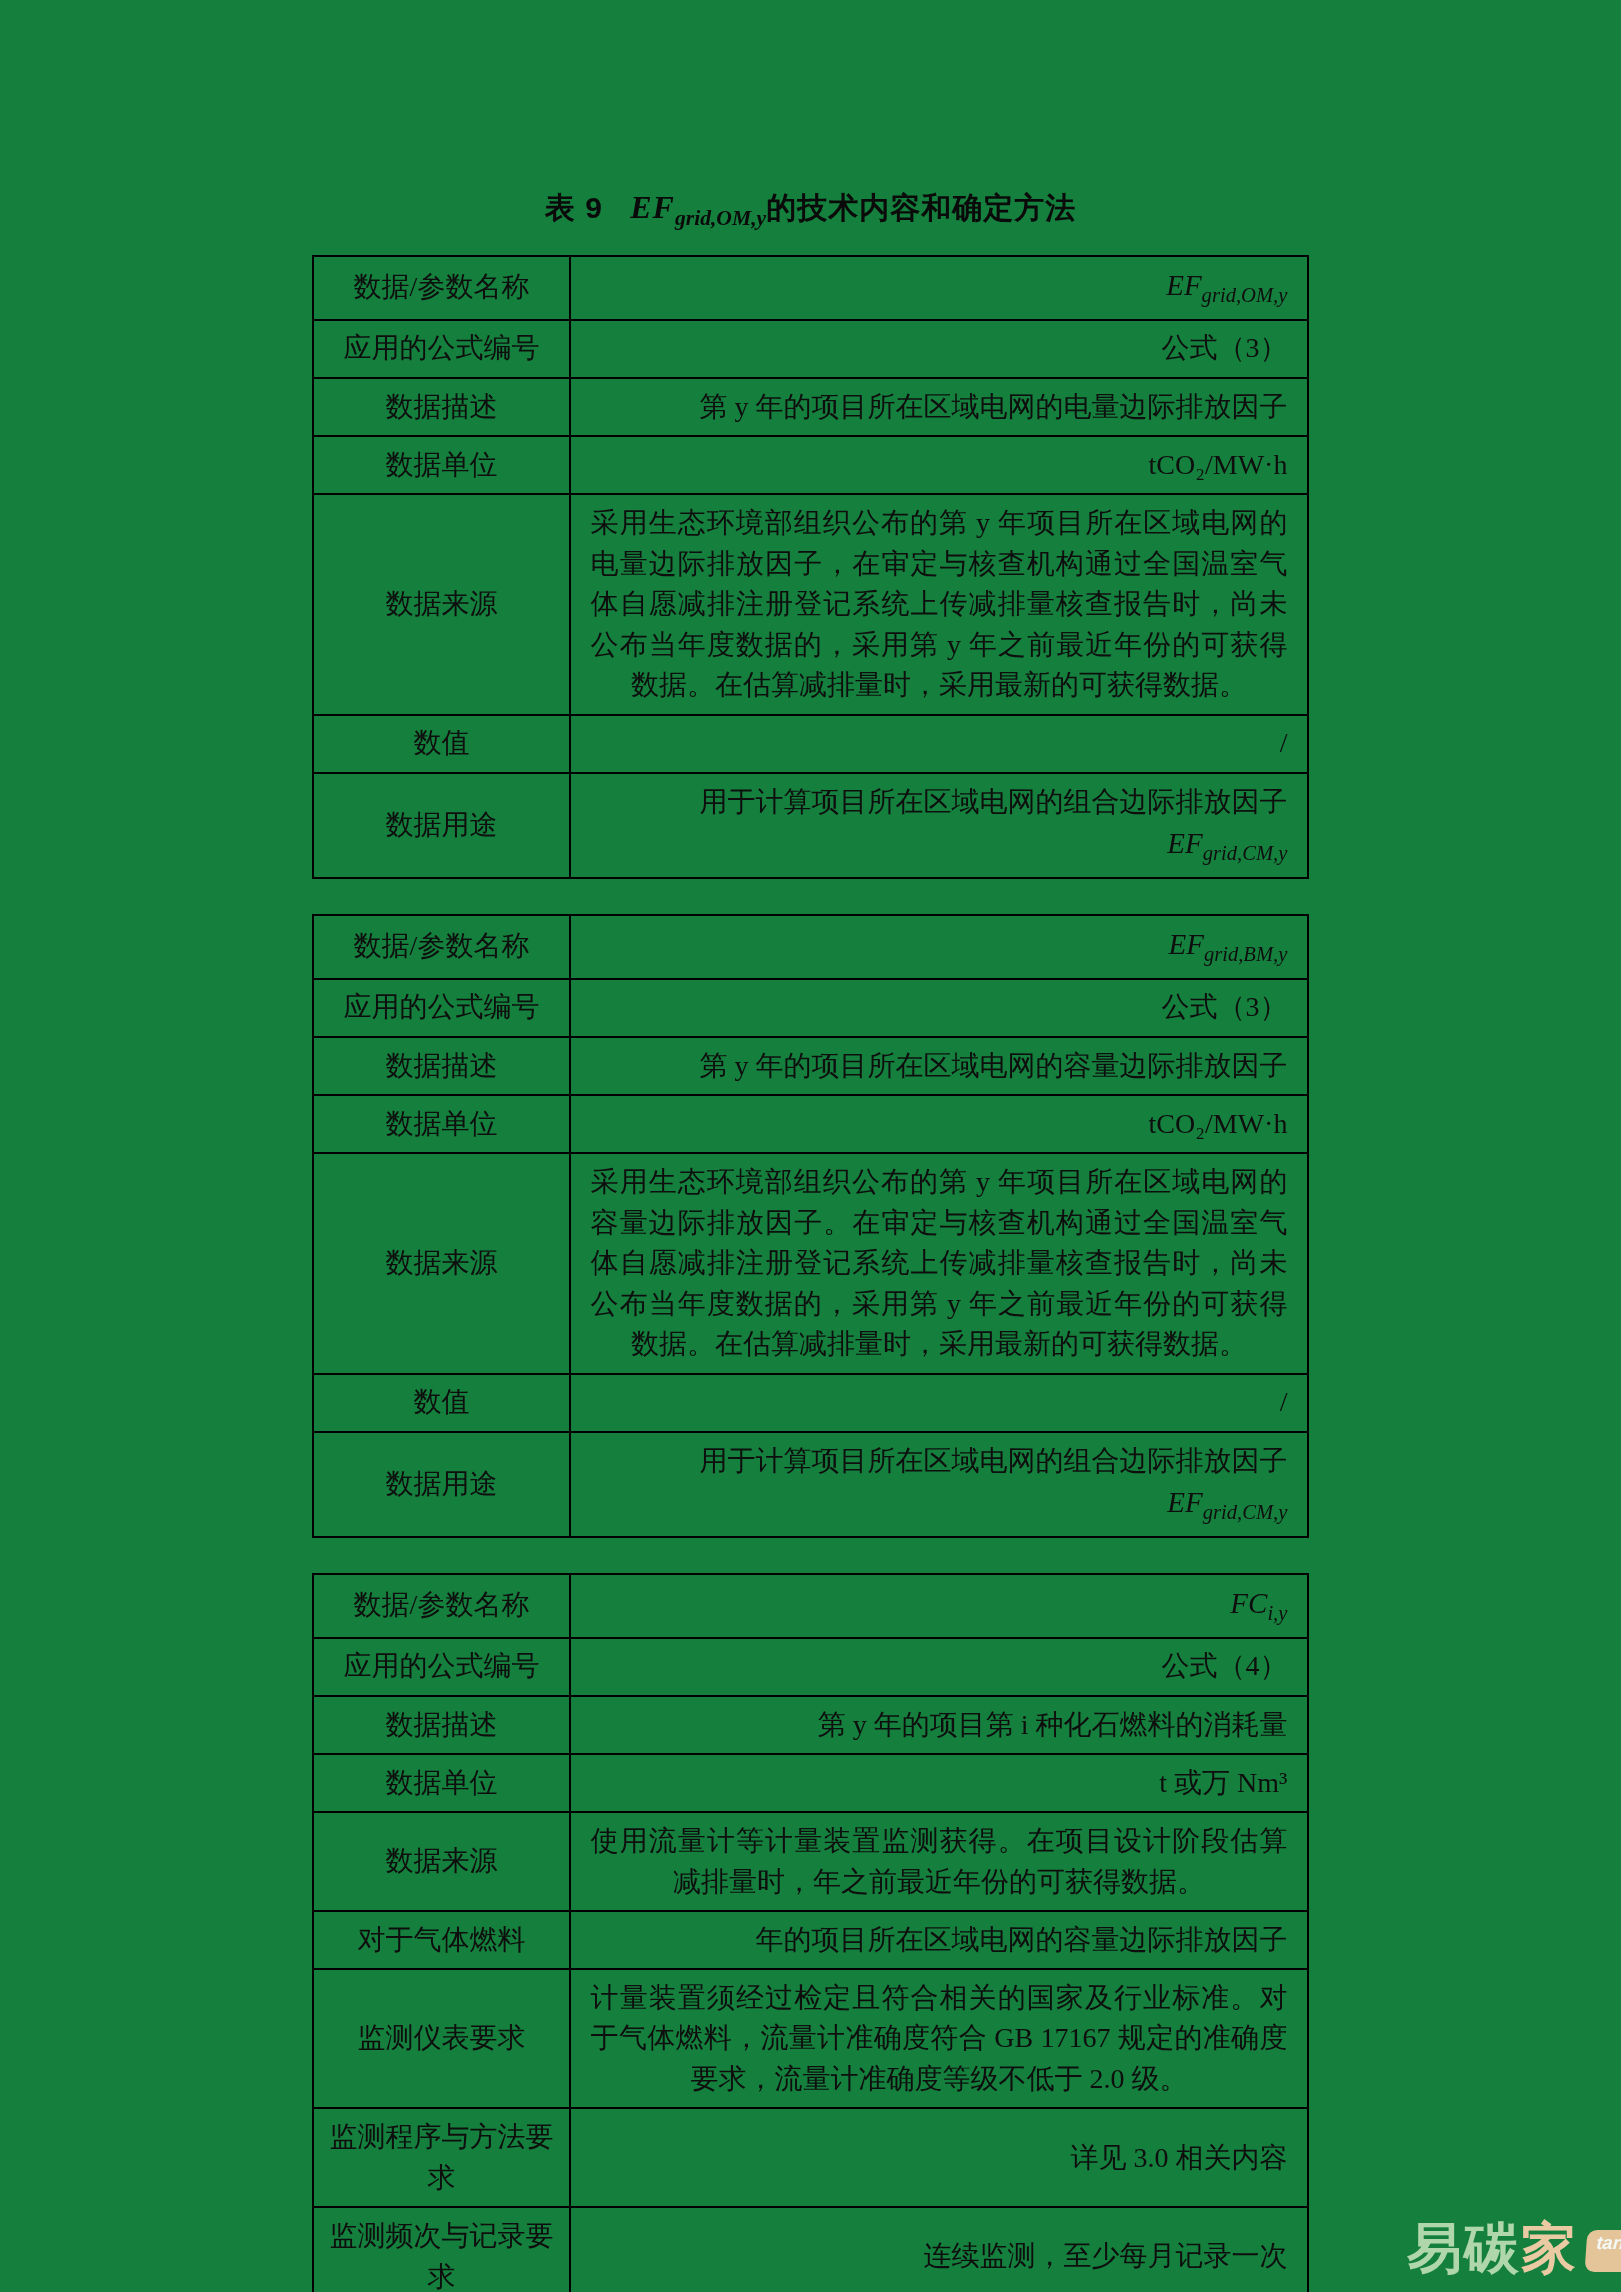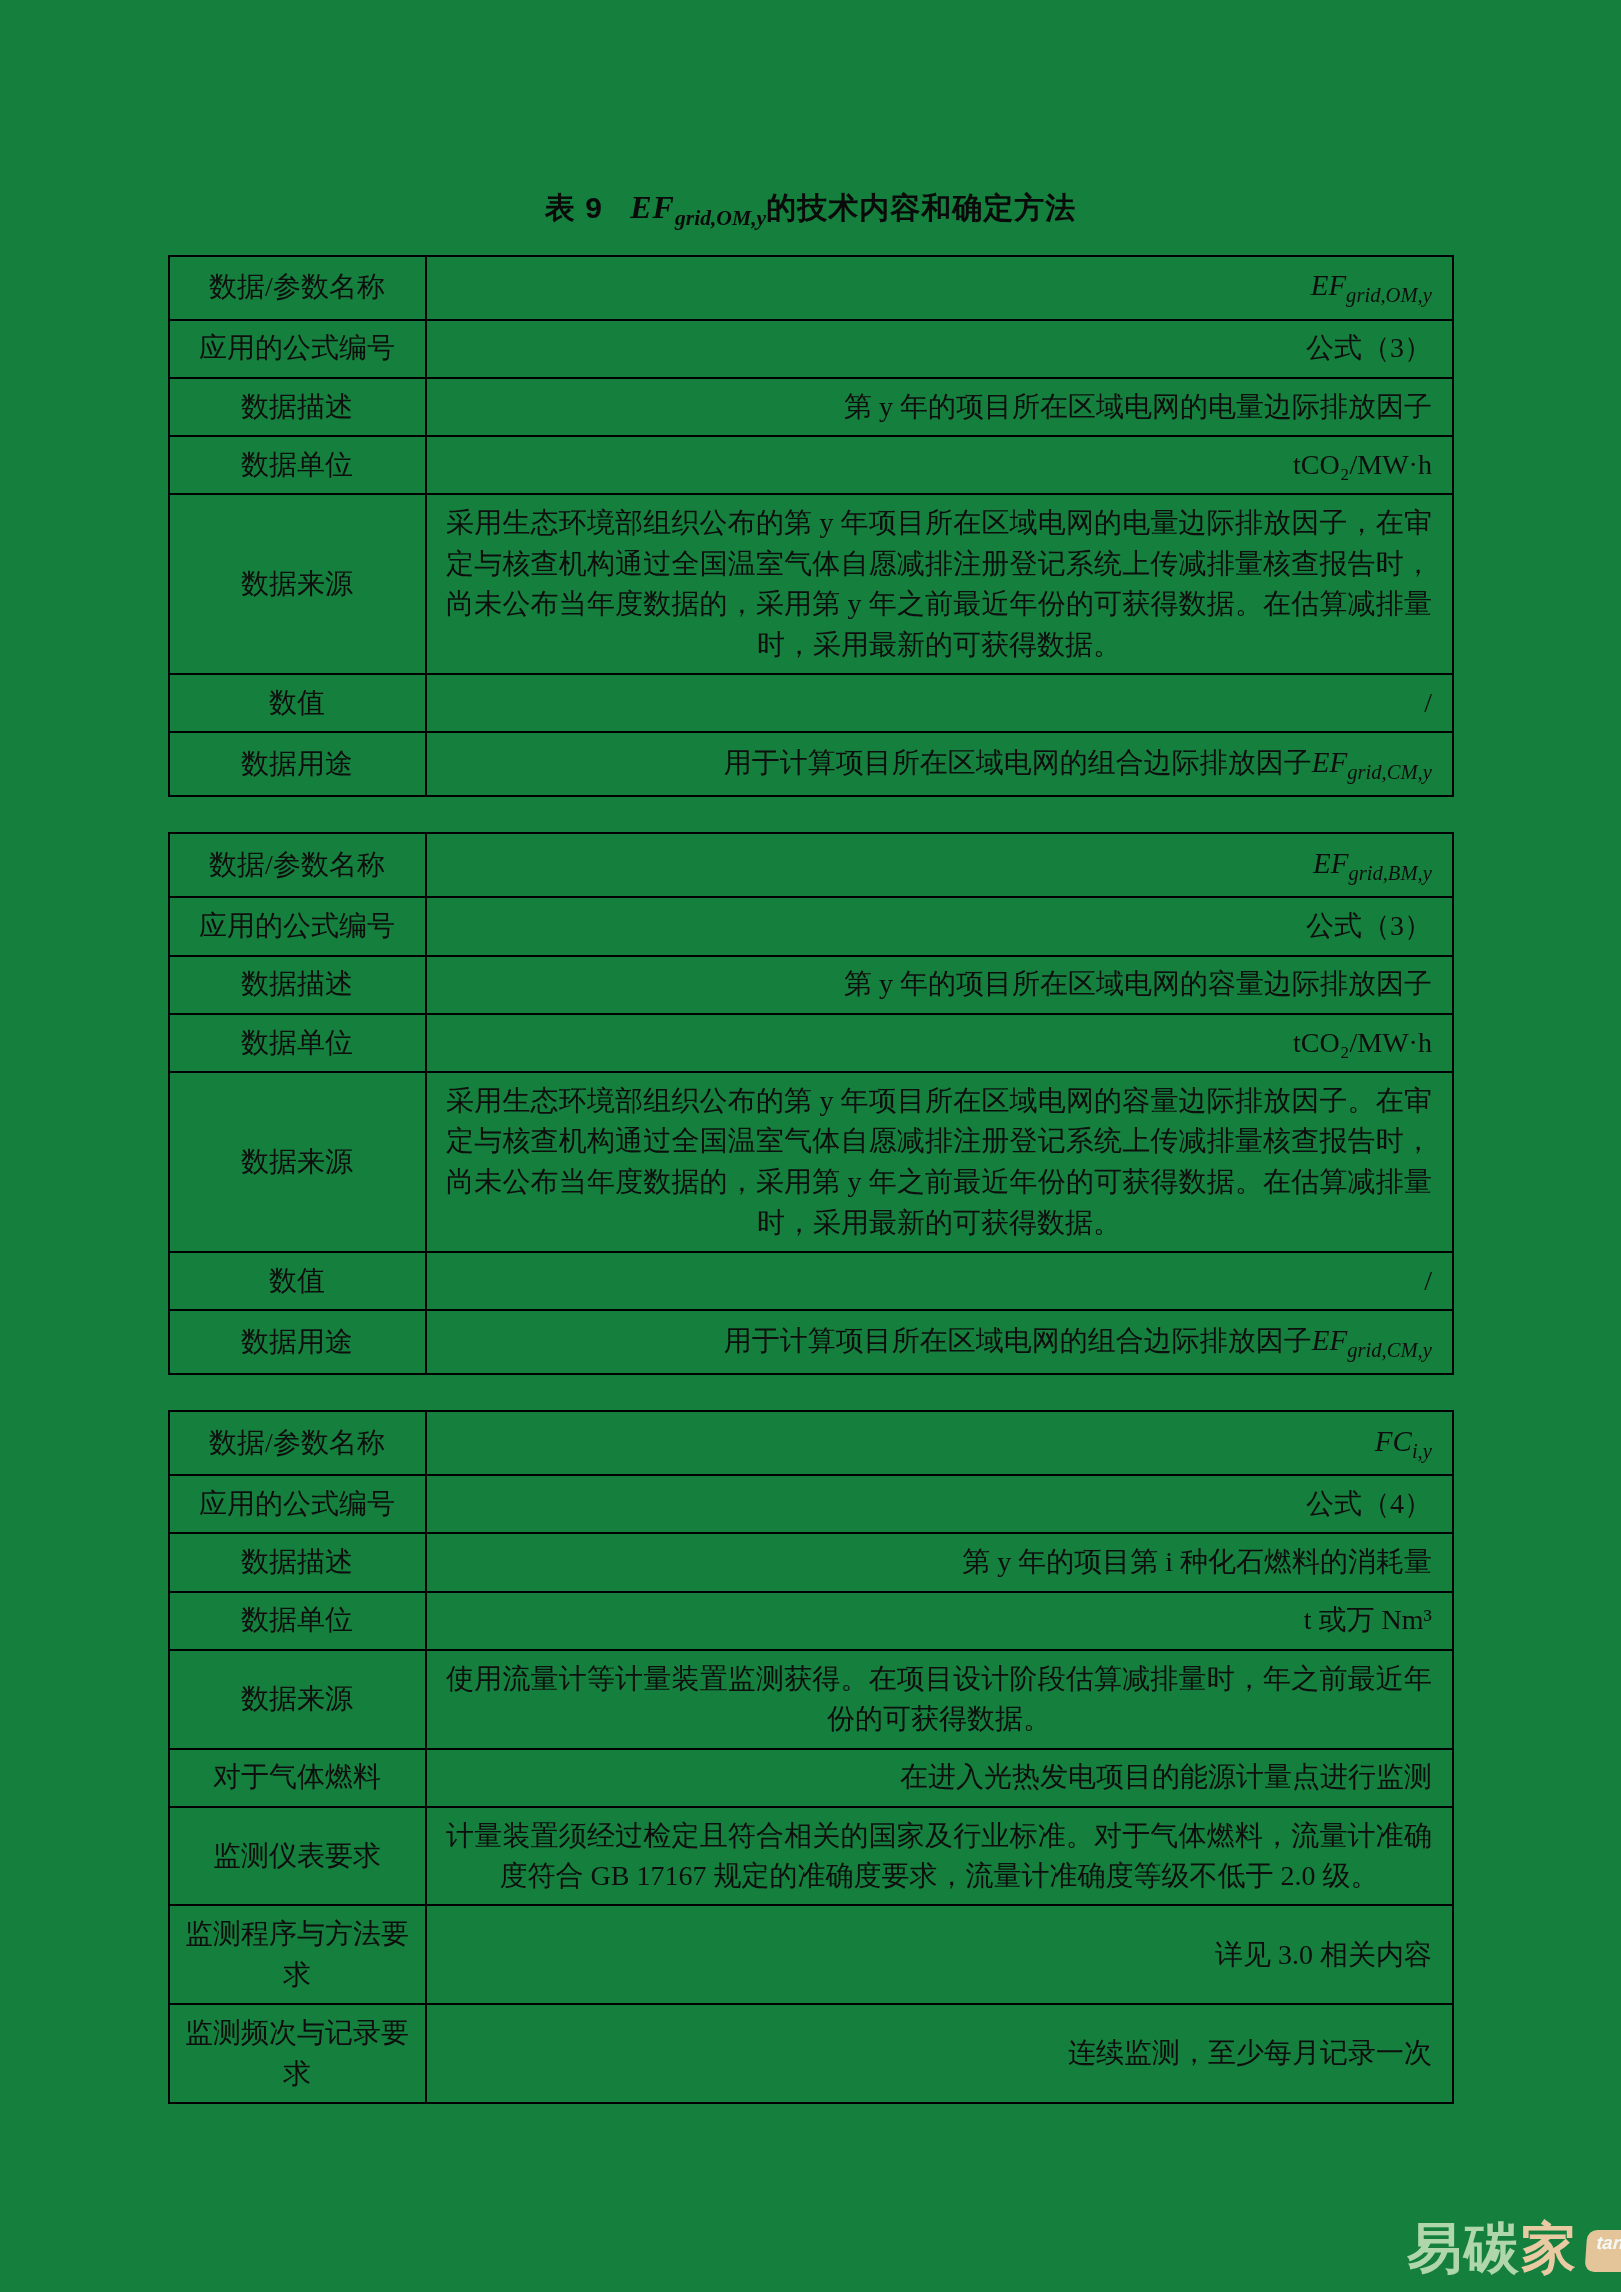--- a/index.html
+++ b/index.html
@@ -26,21 +26,21 @@
   }
   .cap-sp { display: inline-block; width: 27.4px; }
   .cap-math i, .cap-math sub {
     font-family: "Liberation Serif", "DejaVu Serif", serif;
     font-weight: 700;
   }
   .cap-math i { font-style: italic; font-size: 32px; }
   .cap-math sub { font-style: italic; font-size: 21.6px; letter-spacing: 0; }
 
   table.doc-table {
-    width: 1286px;
+    width: 997px;
     margin: 0 auto 35px auto;
     border-collapse: collapse;
     border: 2.9px solid #000;
     table-layout: fixed;
   }
   table.doc-table td {
     border: 2px solid #000;
     font-size: 28px;
     line-height: 1.45;
     color: #0e0e0e;
@@ -191,21 +191,21 @@
       <tr class="r1">
         <td class="lbl">数据单位</td>
         <td class="val">t 或万 Nm³</td>
       </tr>
       <tr class="r2">
         <td class="lbl">数据来源</td>
         <td class="val just">使用流量计等计量装置监测获得。在项目设计阶段估算减排量时，年之前最近年份的可获得数据。</td>
       </tr>
       <tr class="r1">
         <td class="lbl">对于气体燃料</td>
-        <td class="val">在进入光热发电项目的能源计量点进行监测</td>
+        <td class="val">年的项目所在区域电网的容量边际排放因子</td>
       </tr>
       <tr class="r2">
         <td class="lbl">监测仪表要求</td>
         <td class="val just">计量装置须经过检定且符合相关的国家及行业标准。对于气体燃料，流量计准确度符合 GB 17167 规定的准确度要求，流量计准确度等级不低于 2.0 级。</td>
       </tr>
       <tr class="r1">
         <td class="lbl">监测程序与方法要求</td>
         <td class="val">详见 3.0 相关内容</td>
       </tr>
       <tr class="r1">

